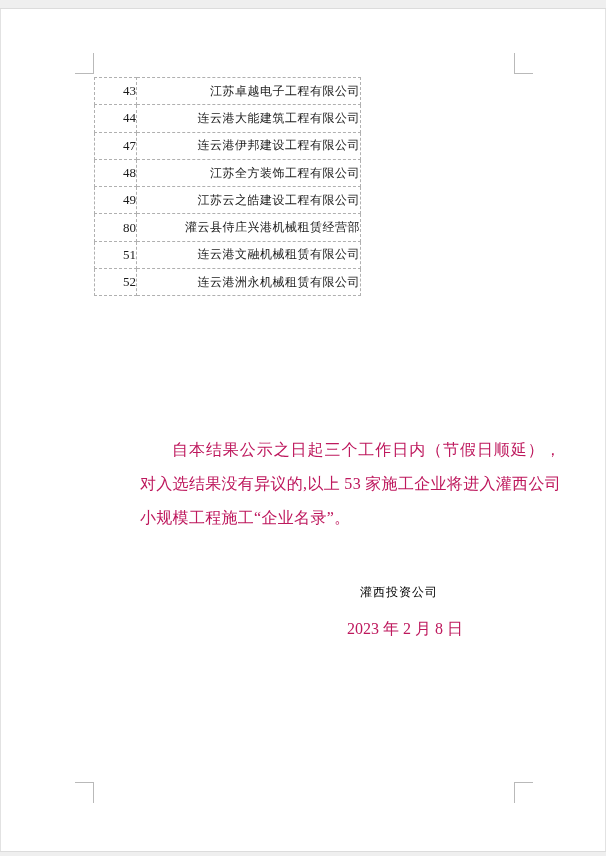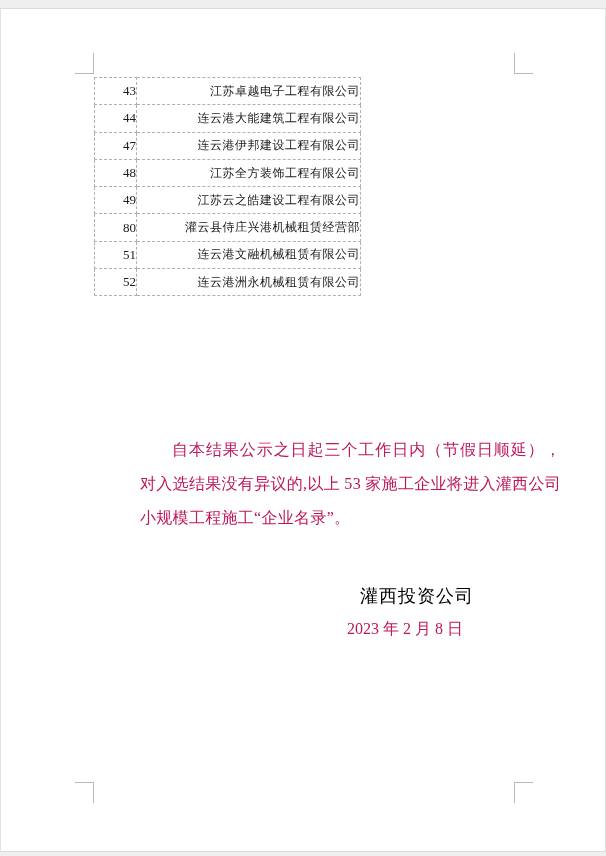--- a/index.html
+++ b/index.html
@@ -80,21 +80,21 @@
     color: #be185d;
     text-align: justify;
     text-indent: 2em;
     letter-spacing: 0.3px;
     margin-left: 46px;
   }
   .sig-company {
     position: absolute;
     left: 360px;
     top: 584px;
-    font-size: 18px;
+    font-size: 12px;
     color: #000000;
     letter-spacing: 1px;
   }
   .sig-date {
     position: absolute;
     left: 347px;
     top: 619px;
     font-size: 16px;
     color: #be185d;
   }

